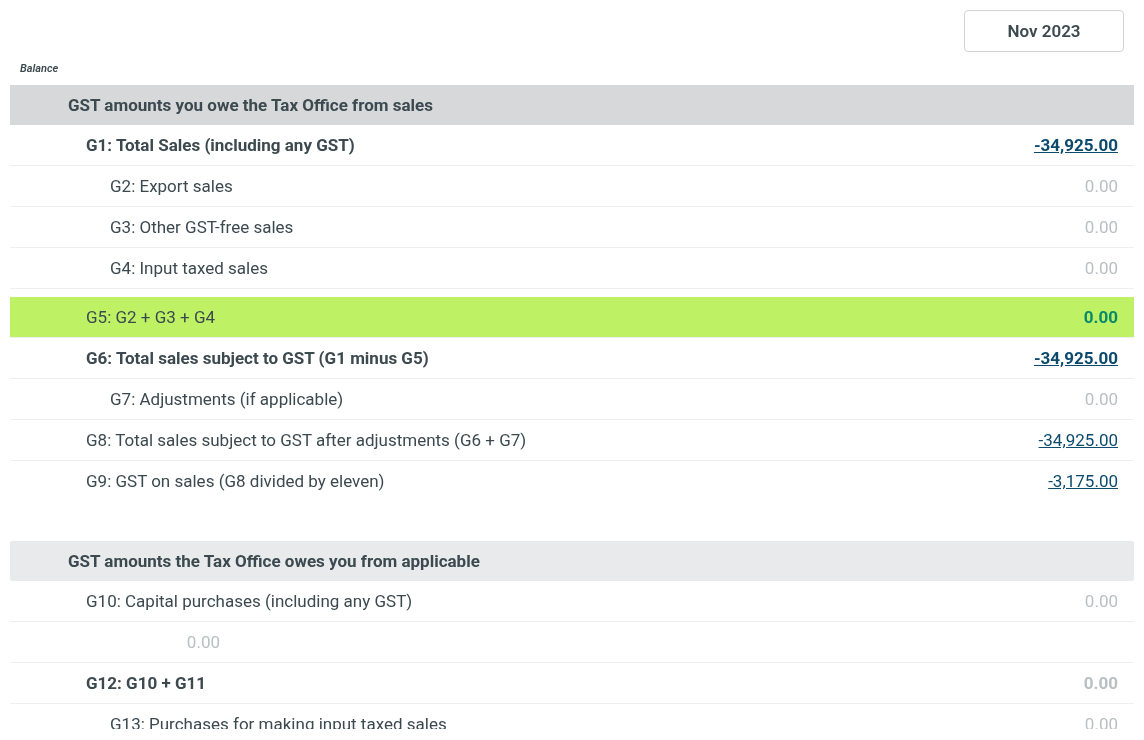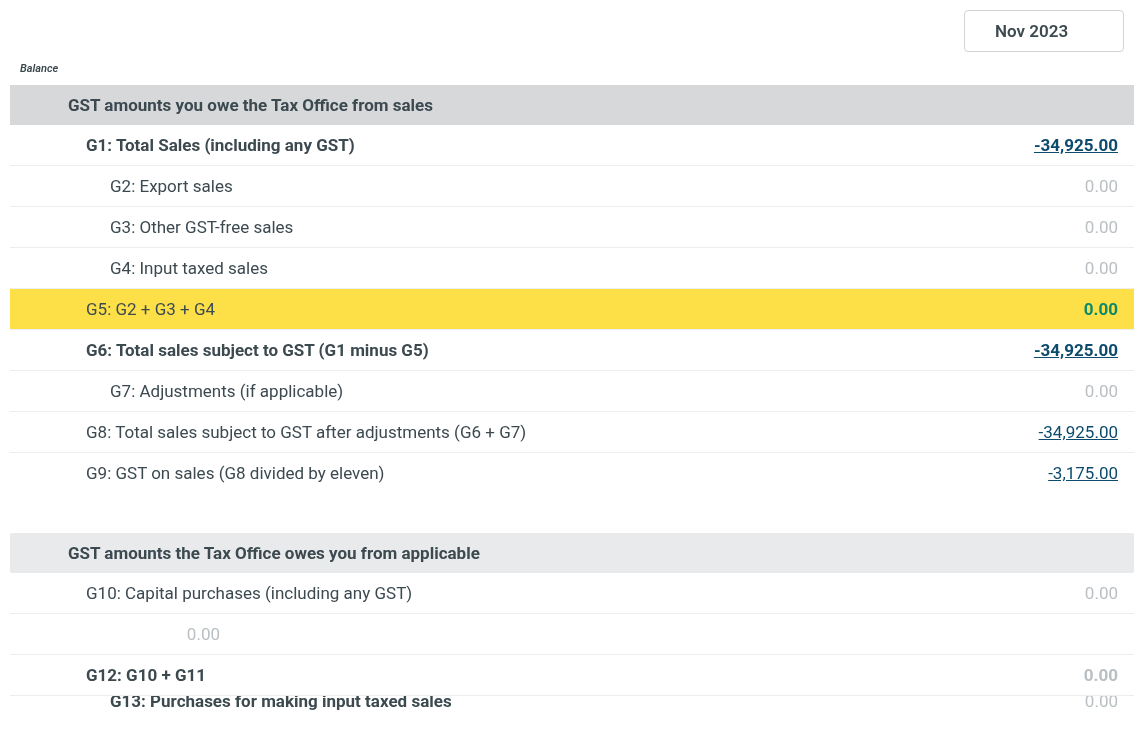--- a/index.html
+++ b/index.html
@@ -23,42 +23,42 @@
       align-items: center;
       padding-right: 10px;
     }
     .period-box {
       border: 1px solid #d0d4d6;
       border-radius: 4px;
       padding: 10px 30px;
       font-weight: 600;
       color: #3c4a50;
       font-size: 17px;
-      text-align: left;
+      text-align: center;
       min-width: 160px;
     }
     .balance-row {
       display: flex;
       padding: 10px 40px 10px 10px;
       font-weight: 600;
       color: #3c4a50;
       font-size: 11px;
       font-style: italic;
     }
     .section-header {
       background: #d6d8da;
       padding: 10px 10px 10px 58px;
       font-weight: 700;
       color: #3c4a50;
       font-size: 17px;
       border-radius: 0;
     }
     .row {
       display: flex;
-      align-items: flex-end;
+      align-items: flex-start;
       padding: 10px 10px;
       border-bottom: 1px solid #eceeef;
     }
     .row-label {
       flex: 1;
       color: #3c4a50;
       font-size: 17px;
     }
     .row-value {
       text-align: right;
@@ -68,40 +68,40 @@
     }
     .indent-1 { padding-left: 76px; }
     .indent-2 { padding-left: 100px; gap: 16px; }
     .bold { font-weight: 700; }
     .bold .row-label { font-weight: 700; }
     .bold .row-value { font-weight: 700; }
     .negative { color: #0c4a6e; text-decoration: underline; }
     .zero { color: #b9bfc2; }
     .green { color: #0a8a6a; font-weight: 700; }
     .highlight {
-      background: #fde047;
+      background: #bef264;
+      margin-top: 8px;
     }
     .section-gap {
       height: 40px;
     }
     .section-header-2 {
       background: #e8eaeb;
       padding: 10px 10px 10px 58px;
       font-weight: 700;
       color: #3c4a50;
       font-size: 17px;
       border-radius: 2px;
     }
     .cutoff {
       overflow: hidden;
       height: 25px;
     }
     .cutoff .row-label {
       color: #3c4a50;
-      font-weight: bold;
     }
   </style>
 </head>
 <body>
 
 <div class="container">
 
   <div class="header-row">
     <div class="period-box">Nov 2023</div>
   </div>

